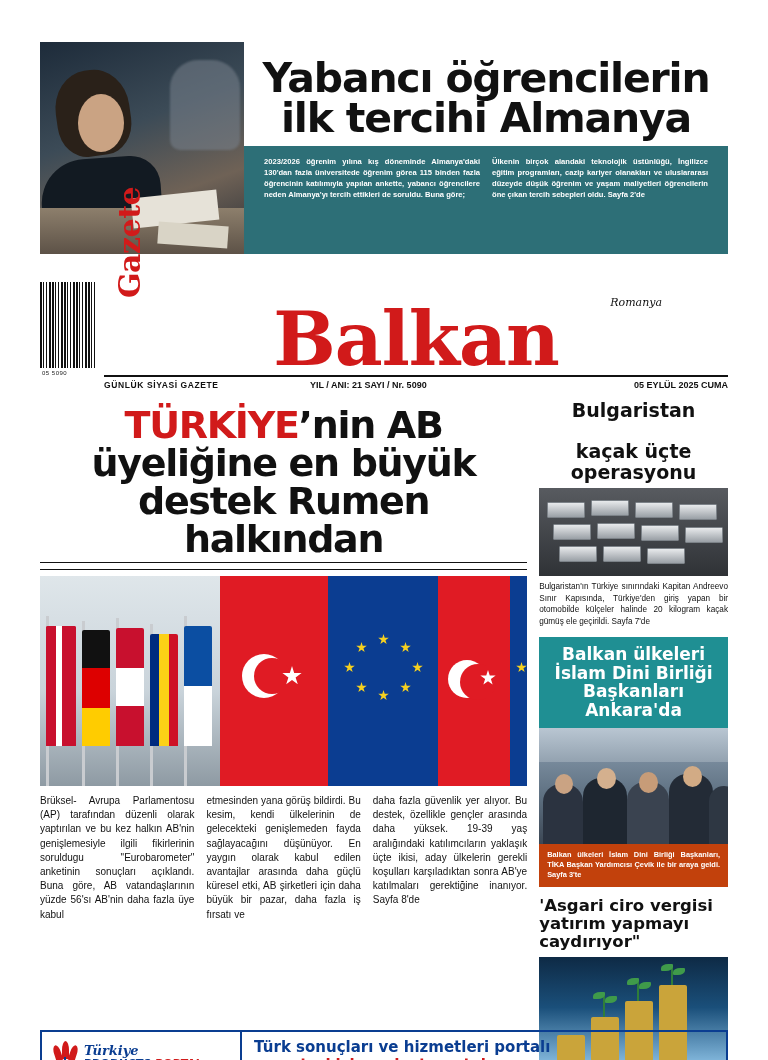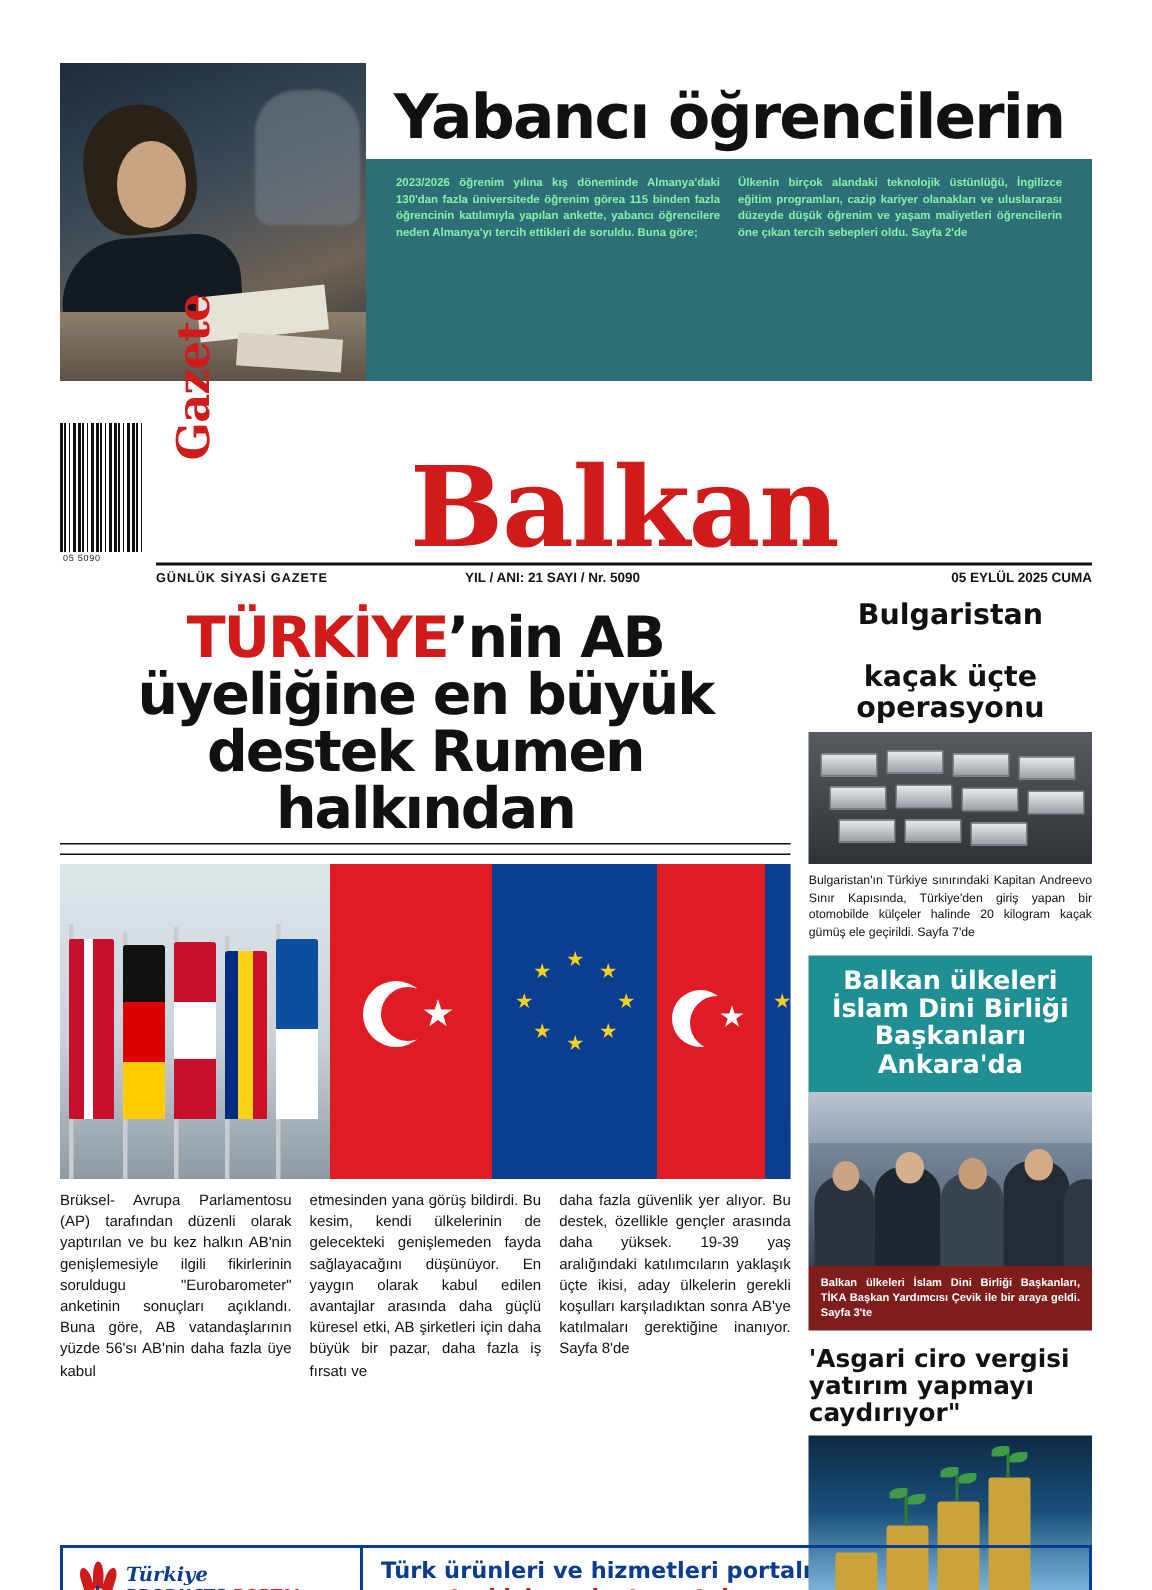--- a/index.html
+++ b/index.html
@@ -71,21 +71,21 @@
     font-size: 41px;
     line-height: 0.98;
     letter-spacing: -1.2px;
     color: #111;
     text-align: center;
   }
   .tb-cols {
     display: flex;
     gap: 0;
     background: #2d6f77;
-    color: #86efac;
+    color: #ffffff;
     flex: 1;
     padding: 10px 14px 8px 14px;
   }
   .tb-col {
     flex: 1;
     font-size: 7.6px;
     line-height: 1.45;
     font-weight: 700;
     text-align: justify;
     padding: 0 6px;
@@ -231,21 +231,21 @@
     margin: 0; color: #fff; font-family: "DejaVu Sans", sans-serif;
     font-weight: 800; font-size: 17px; line-height: 1.1; text-align: center;
   }
   .teal-photo {
     width: 100%; height: 116px; position: relative; overflow: hidden;
     background: linear-gradient(180deg,#8fa2b4 0%, #5d6f80 60%, #3c4754 100%);
   }
   .tp-person { position: absolute; bottom: 0; border-radius: 18px 18px 0 0; }
   .tp-head { position: absolute; border-radius: 50%; }
   .teal-cap {
-    background: #7f1d1d; color: #fff; font-size: 7.4px; line-height: 1.4;
+    background: #c2410c; color: #fff; font-size: 7.4px; line-height: 1.4;
     padding: 6px 8px; text-align: justify; font-weight: 700;
   }
 
   .quote-head {
     font-family: "DejaVu Sans", sans-serif; font-weight: 800;
     font-size: 16.5px; line-height: 1.1; color: #111; margin-top: 10px;
   }
   .coin-photo {
     width: 100%; height: 112px; margin-top: 6px; position: relative; overflow: hidden;
     background: linear-gradient(180deg,#0e2a45 0%, #1a4f7a 45%, #8fc4e8 100%);
@@ -289,36 +289,38 @@
       <div class="pp-face"></div>
       <div class="pp-body"></div>
       <div class="pp-desk"></div>
       <div class="pp-paper pp-p1"></div>
       <div class="pp-paper pp-p2"></div>
     </div>
     <div class="tb-right">
       <div class="tb-headline">
         <h1>
           <span>Yabancı öğrencilerin</span><br>
+          <span>ilk tercihi Almanya</span>
         </h1>
       </div>
       <div class="tb-cols">
         <div class="tb-col">2023/2026 öğrenim yılına kış döneminde Almanya'daki 130'dan fazla üniversitede öğrenim görea 115 binden fazla öğrencinin katılımıyla yapılan ankette, yabancı öğrencilere neden Almanya'yı tercih ettikleri de soruldu. Buna göre;</div>
         <div class="tb-col">Ülkenin birçok alandaki teknolojik üstünlüğü, İngilizce eğitim programları, cazip kariyer olanakları ve uluslararası düzeyde düşük öğrenim ve yaşam maliyetleri öğrencilerin öne çıkan tercih sebepleri oldu. Sayfa 2'de</div>
       </div>
     </div>
   </div>
 
   <div class="masthead">
     <div class="barcode-wrap">
       <div class="barcode"></div>
       <div class="barcode-num">05 5090</div>
     </div>
     <div class="mh-center">
       <div class="mh-gazete">Gazete</div>
+      <div class="mh-romanya">Romanya</div>
       <div class="mh-balkan">Balkan</div>
       <div class="mh-rule"></div>
       <div class="mh-sub">
         <div class="left">GÜNLÜK SİYASİ GAZETE</div>
         <div class="mid">YIL / ANI: 21 SAYI / Nr. 5090</div>
         <div class="right">
           <span>05 EYLÜL 2025</span>
           <b>CUMA</b>
         </div>
       </div>
@@ -470,18 +472,18 @@
       </div>
       <div>
         <div class="ad-brand1">Türkiye</div>
         <div class="ad-brand2">
           <span>PRODUCTS</span>
           <span class="p2">PORTAL</span>
         </div>
       </div>
     </div>
     <div class="ad-right">
-      <div class="ad-line1">Türk ürünleri ve hizmetleri portalı</div>
+      <div class="ad-line1">Türk sonuçları ve hizmetleri portalı</div>
       <div class="ad-line2">www.turkishproductsportal.ro</div>
     </div>
   </div>
 
 </div>
 
 </body></html>

